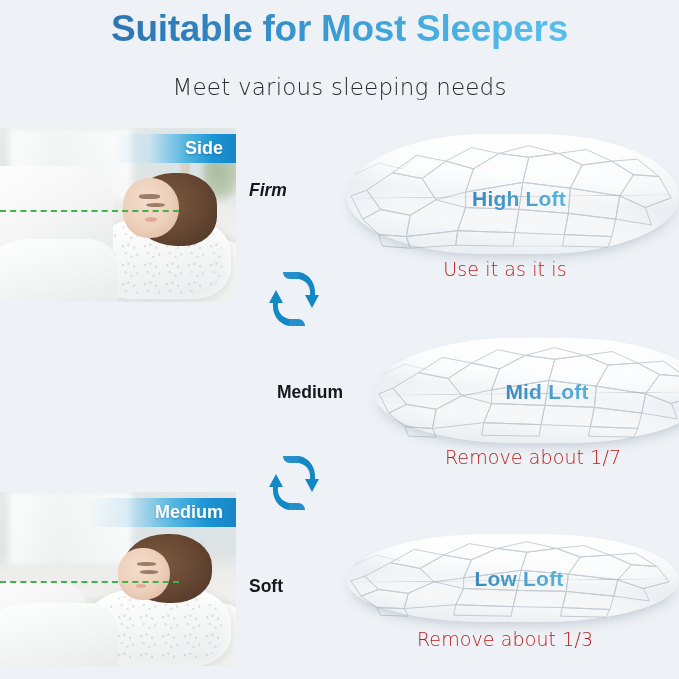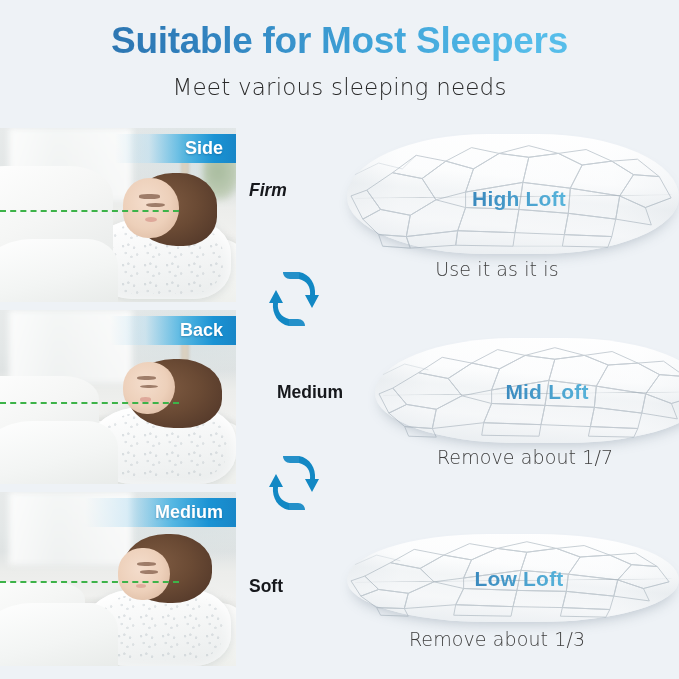--- a/index.html
+++ b/index.html
@@ -25,21 +25,21 @@
     position: absolute;
     left: 0;
     top: 0;
     width: 679px;
     height: 120px;
     text-align: center;
   }
   .title {
     position: absolute;
     left: 0;
-    top: 20px;
+    top: 8px;
     width: 679px;
     font-size: 37px;
     font-weight: bold;
     letter-spacing: -0.3px;
     background-image: linear-gradient(90deg, #2b6ba4 0%, #2f7fbc 28%, #3fa3d8 55%, #55bce9 78%, #5cc3ee 100%);
     -webkit-background-clip: text;
     background-clip: text;
     color: transparent;
     -webkit-text-fill-color: transparent;
     white-space: nowrap;
@@ -315,26 +315,26 @@
   }
   .r1 .product-pillow { top: 6px;  width: 332px; height: 120px; }
   .r2 .product-pillow { top: 18px; width: 332px; height: 105px; }
   .r3 .product-pillow { top: 30px; width: 332px; height: 88px; }
   .r1 .product-pillow .loft-text { top: 44%; }
   .r2 .product-pillow .loft-text { top: 40%; }
   .r3 .product-pillow .loft-text { top: 37%; }
 
   .pillow-caption {
     position: absolute;
-    left: 88px;
+    left: 96px;
     width: 332px;
     text-align: center;
     font-size: 19px;
     font-weight: 300;
-    color: #404040;
+    color: #b91c1c;
     font-family: "DejaVu Sans", sans-serif;
     letter-spacing: 0.1px;
     white-space: nowrap;
   }
   .r1 .pillow-caption { top: 130px; }
   .r2 .pillow-caption { top: 126px; }
   .r3 .pillow-caption { top: 124px; }
 
   
   .cycle-icon {
@@ -373,39 +373,20 @@
           <div class="brow"></div>
           <div class="eye"></div>
           <div class="lip"></div>
         </div>
         <div class="blanket"></div>
       </div>
       <div class="spine-line"></div>
       <div class="pose-banner">Side</div>
     </div>
 
-    <div class="photo-panel p2">
-      <div class="scene">
-        <div class="window"></div>
-        <div class="post"></div>
-        <div class="mattress"></div>
-        <div class="pillow3d"></div>
-        <div class="person">
-          <div class="body"></div>
-          <div class="hair"></div>
-          <div class="face"></div>
-          <div class="brow"></div>
-          <div class="eye"></div>
-          <div class="lip"></div>
-        </div>
-        <div class="blanket"></div>
-      </div>
-      <div class="spine-line"></div>
-      <div class="pose-banner">Back</div>
-    </div>
 
     <div class="photo-panel p3">
       <div class="scene">
         <div class="window"></div>
         <div class="mattress"></div>
         <div class="pillow3d"></div>
         <div class="person">
           <div class="body"></div>
           <div class="hair"></div>
           <div class="face"></div>

